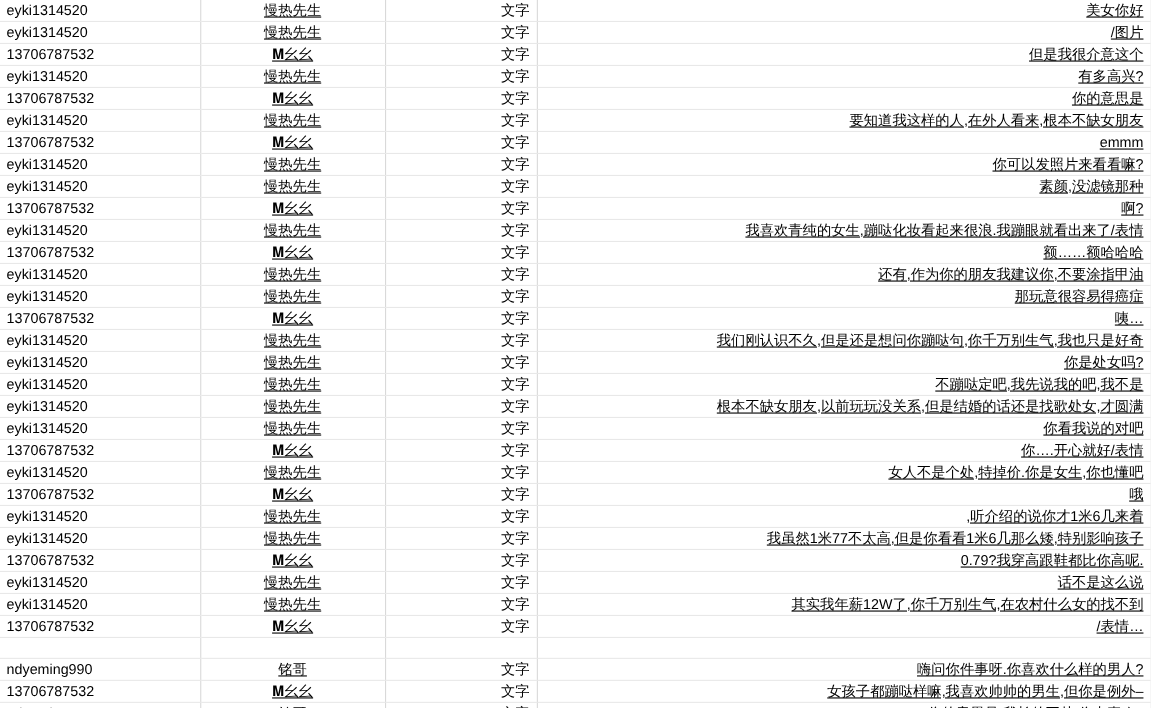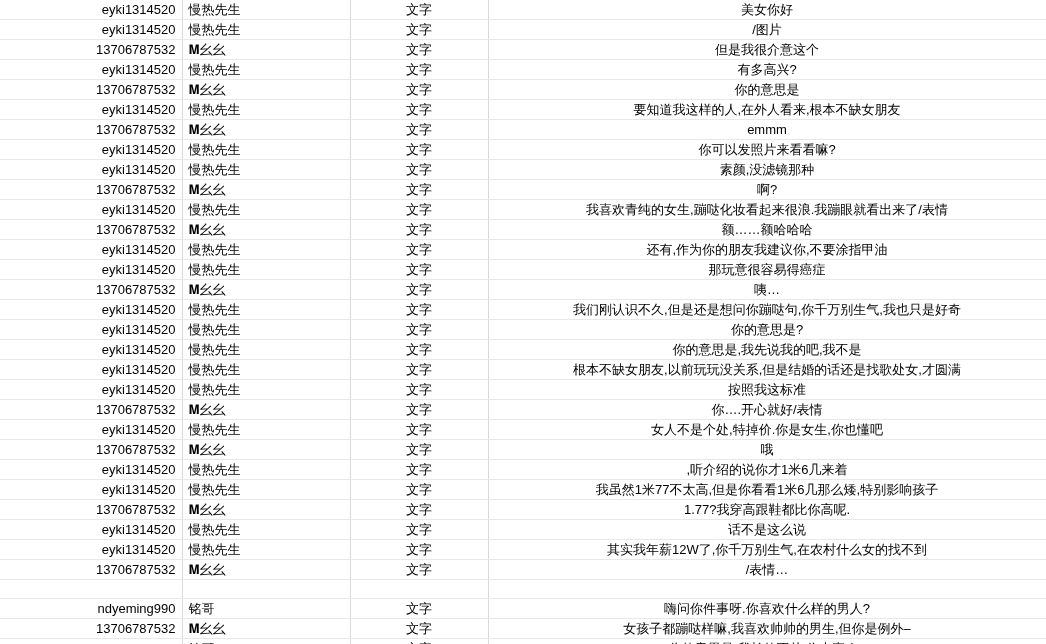--- a/index.html
+++ b/index.html
@@ -29,24 +29,24 @@
     font-size: 13px;
     white-space: nowrap;
     overflow: hidden;
     vertical-align: middle;
   }
   col.c-account { width: 182px; }
   col.c-nick    { width: 168px; }
   col.c-type    { width: 138px; }
   col.c-msg     { width: 558px; }
 
-  td.account { text-align: right; }
-  td.nick    { text-align: left; }
-  td.type    { text-align: center; padding-left: 12px; }
-  td.msg     { text-align: center; padding-right: 10px; border-right: none; }
+  td.account { text-align: left; }
+  td.nick    { text-align: center; text-decoration: underline; }
+  td.type    { text-align: right; padding-left: 12px; }
+  td.msg     { text-align: right; padding-right: 10px; border-right: none; text-decoration: underline; }
 
   tr.spacer td {
     height: 18px;
     border-bottom: 1px solid #e8e8e8;
   }
 </style>
 </head>
 <body>
 
 <div>
@@ -151,39 +151,39 @@
       <tr class="row">
         <td class="account">eyki1314520</td>
         <td class="nick">慢热先生</td>
         <td class="type">文字</td>
         <td class="msg">我们刚认识不久,但是还是想问你蹦哒句,你千万别生气,我也只是好奇</td>
       </tr>
       <tr class="row">
         <td class="account">eyki1314520</td>
         <td class="nick">慢热先生</td>
         <td class="type">文字</td>
-        <td class="msg">你的意思是?</td>
-      </tr>
-      <tr class="row">
-        <td class="account">eyki1314520</td>
-        <td class="nick">慢热先生</td>
-        <td class="type">文字</td>
-        <td class="msg">你的意思是,我先说我的吧,我不是</td>
+        <td class="msg">你是处女吗?</td>
+      </tr>
+      <tr class="row">
+        <td class="account">eyki1314520</td>
+        <td class="nick">慢热先生</td>
+        <td class="type">文字</td>
+        <td class="msg">不蹦哒定吧,我先说我的吧,我不是</td>
       </tr>
       <tr class="row">
         <td class="account">eyki1314520</td>
         <td class="nick">慢热先生</td>
         <td class="type">文字</td>
         <td class="msg">根本不缺女朋友,以前玩玩没关系,但是结婚的话还是找歌处女,才圆满</td>
       </tr>
       <tr class="row">
         <td class="account">eyki1314520</td>
         <td class="nick">慢热先生</td>
         <td class="type">文字</td>
-        <td class="msg">按照我这标准</td>
+        <td class="msg">你看我说的对吧</td>
       </tr>
       <tr class="row">
         <td class="account">13706787532</td>
         <td class="nick">𝐌幺幺</td>
         <td class="type">文字</td>
         <td class="msg">你….开心就好/表情</td>
       </tr>
       <tr class="row">
         <td class="account">eyki1314520</td>
         <td class="nick">慢热先生</td>
@@ -205,21 +205,21 @@
       <tr class="row">
         <td class="account">eyki1314520</td>
         <td class="nick">慢热先生</td>
         <td class="type">文字</td>
         <td class="msg">我虽然1米77不太高,但是你看看1米6几那么矮,特别影响孩子</td>
       </tr>
       <tr class="row">
         <td class="account">13706787532</td>
         <td class="nick">𝐌幺幺</td>
         <td class="type">文字</td>
-        <td class="msg">1.77?我穿高跟鞋都比你高呢.</td>
+        <td class="msg">0.79?我穿高跟鞋都比你高呢.</td>
       </tr>
       <tr class="row">
         <td class="account">eyki1314520</td>
         <td class="nick">慢热先生</td>
         <td class="type">文字</td>
         <td class="msg">话不是这么说</td>
       </tr>
       <tr class="row">
         <td class="account">eyki1314520</td>
         <td class="nick">慢热先生</td>

